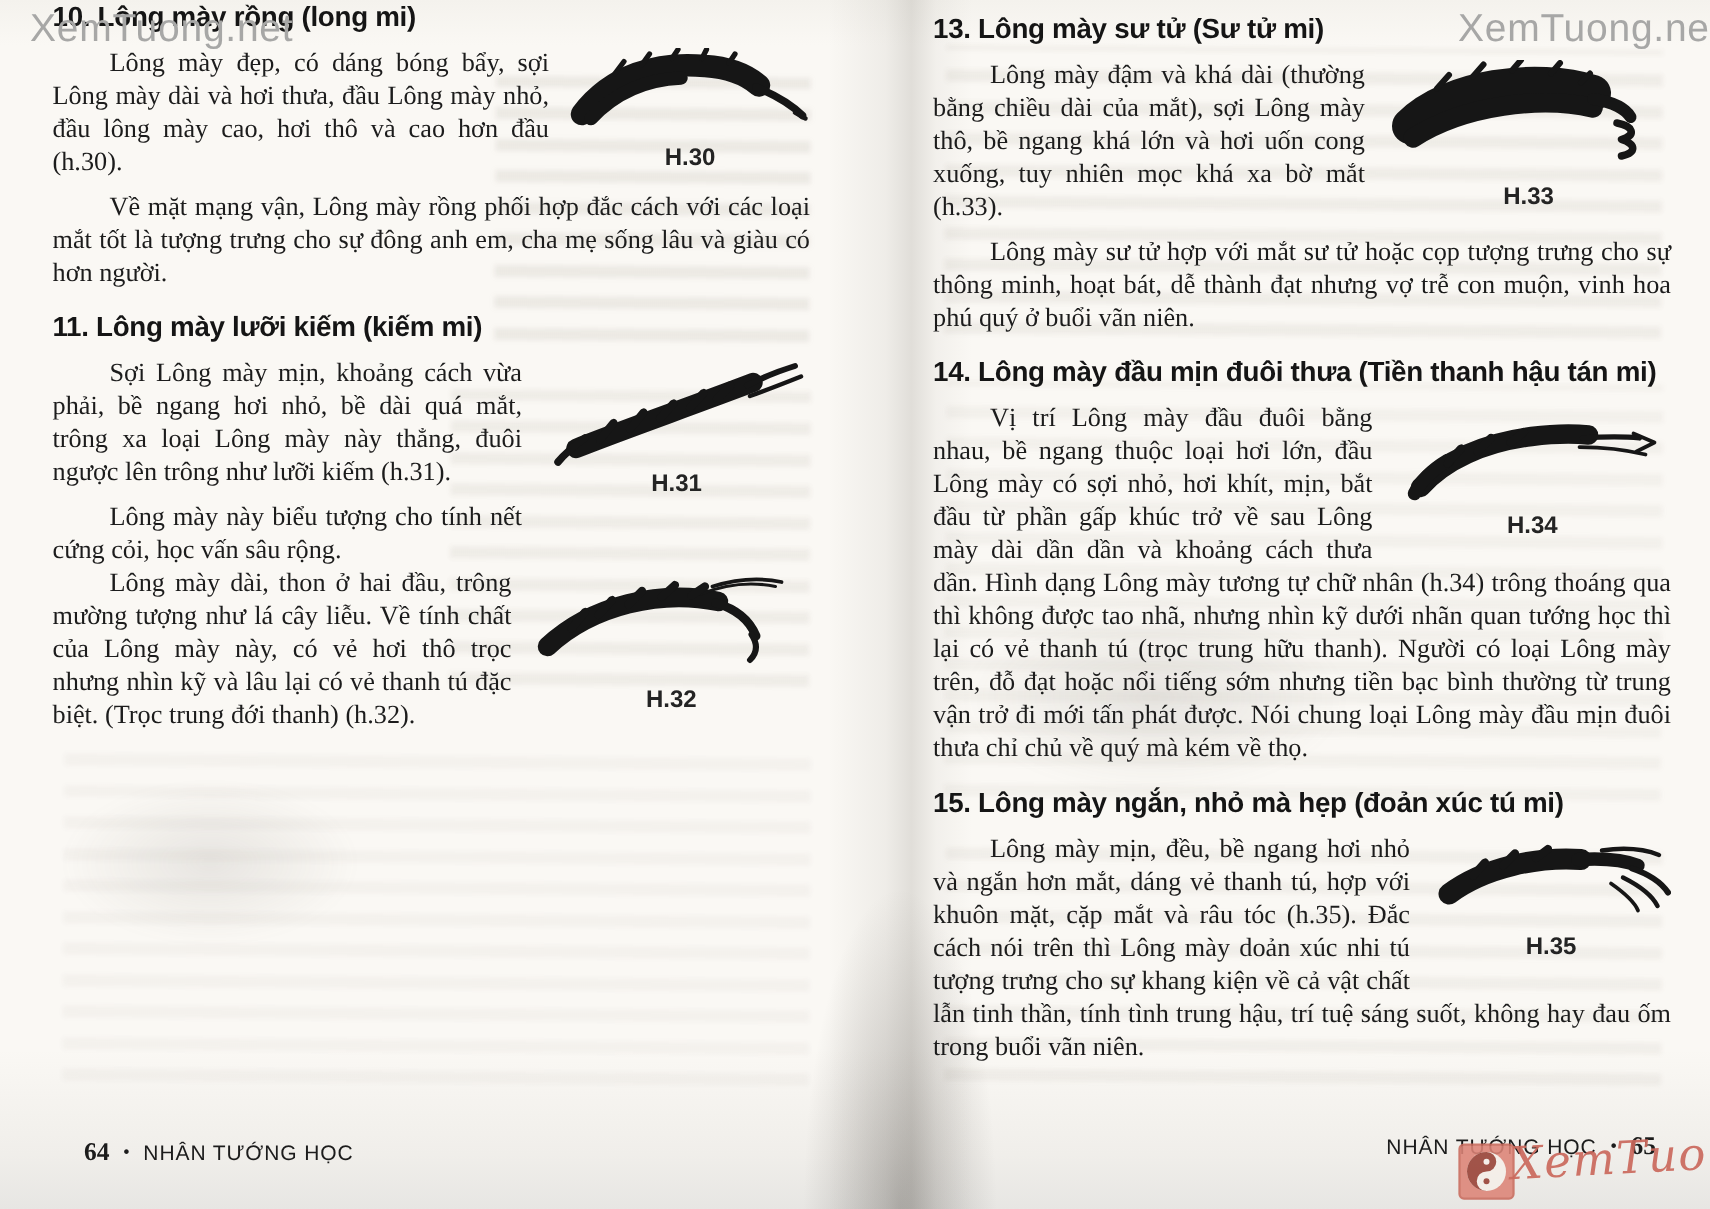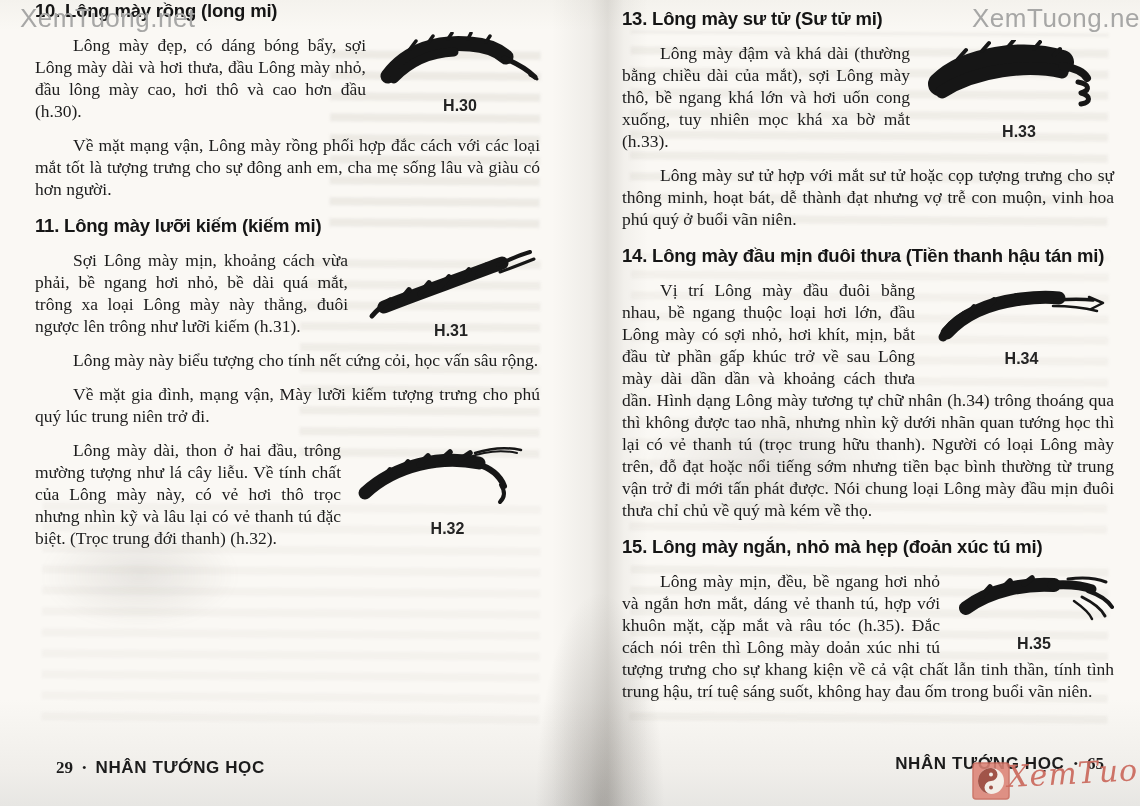--- a/index.html
+++ b/index.html
@@ -25,34 +25,34 @@
     font-size:26px;color:#a7a7a6;letter-spacing:.5px;}
   .wm-top.left{left:20px;}
   .wm-top.right{left:972px;}
   
   .page{position:absolute;top:0;z-index:2;}
   .left-page{left:35px;width:505px;}
   .right-page{left:622px;width:492px;padding-top:8px;}
   .entry h2{font-family:"Liberation Sans",sans-serif;font-weight:700;font-size:18.5px;
     letter-spacing:-.2px;margin:15px 0 8px 0;color:#151515;}
   .entry:first-child h2{margin-top:0;}
-  .entry p{font-size:17.5px;line-height:22px;text-align:justify;margin:12px 0 8px 0;
+  .entry p{font-size:17.5px;line-height:22px;text-align:justify;margin:0 0 8px 0;
     text-indent:38px;}
   .entry p:last-child{margin-bottom:0;}
   
   .fig{float:right;margin:2px 0 2px 14px;text-align:center;}
   .fig svg{display:block;margin:0 auto;}
   .fig figcaption{font-family:"Liberation Sans",sans-serif;font-weight:700;
     font-size:16px;color:#242424;margin-top:1px;}
   .brow{stroke:#161616;fill:none;stroke-linecap:round;stroke-linejoin:round;}
   
   .footer{position:absolute;z-index:3;white-space:nowrap;}
   .footer .pg{font-family:"Liberation Serif",serif;font-weight:700;font-size:17px;}
   .footer .sep{font-size:13px;margin:0 5px;vertical-align:1px;}
-  .footer .bt{font-family:"Liberation Sans",sans-serif;font-weight:700;font-size:17px;letter-spacing:.6px;}
+  .footer .bt{font-family:"Liberation Sans",sans-serif;font-weight:400;font-size:14px;letter-spacing:.6px;}
   .footer-left{left:56px;top:758px;}
   .footer-right{right:36px;top:754px;margin-left:28px;}
   
   .wm-logo{position:absolute;left:972px;top:762px;z-index:4;width:38px;height:38px;opacity:.88;}
   .wm-script{position:absolute;left:1007px;top:753px;z-index:4;
     font-family:"DejaVu Serif",serif;font-style:italic;font-size:30px;
     color:#cb695d;transform:rotate(-3deg);letter-spacing:1px;opacity:.92;}
 </style>
 </head>
 <body>
@@ -102,21 +102,20 @@
             <path d="M10 69 C15 63, 21 58, 28 53" stroke-width="5"></path>
             <path d="M136 18 C148 12, 158 8, 168 5" stroke-width="4"></path>
             <path d="M138 25 C152 20, 162 16, 172 12" stroke-width="3"></path>
             <path d="M38 54 l9 -11 M58 47 l9 -11 M78 40 l9 -10 M98 33 l9 -10 M116 27 l9 -9" stroke-width="5.5"></path>
           </g>
         </svg>
         <figcaption>H.31</figcaption>
       </figure>
       <p>Sợi Lông mày mịn, khoảng cách vừa phải, bề ngang hơi nhỏ, bề dài quá mắt, trông xa loại Lông mày này thẳng, đuôi ngược lên trông như lưỡi kiếm (h.31).</p>
       <p>Lông mày này biểu tượng cho tính nết cứng cỏi, học vấn sâu rộng.</p>
-      <p>Về mặt gia đình, mạng vận, Mày lưỡi kiếm tượng trưng cho phú quý lúc trung niên trở đi.</p>
     </section>
 
     <section class="entry">
       <figure class="fig">
         <svg width="185" height="78" viewBox="0 0 185 78">
           <g class="brow">
             <path d="M10 52 C40 24, 86 14, 124 22" stroke-width="13"></path>
             <path d="M122 23 C136 27, 145 35, 149 45" stroke-width="6"></path>
             <path d="M146 44 C150 50, 150 56, 145 61" stroke-width="4"></path>
             <path d="M120 12 C136 7, 152 6, 166 9" stroke-width="2.5"></path>
@@ -184,21 +183,21 @@
           </g>
         </svg>
         <figcaption>H.35</figcaption>
       </figure>
       <p>Lông mày mịn, đều, bề ngang hơi nhỏ và ngắn hơn mắt, dáng vẻ thanh tú, hợp với khuôn mặt, cặp mắt và râu tóc (h.35). Đắc cách nói trên thì Lông mày doản xúc nhi tú tượng trưng cho sự khang kiện về cả vật chất lẫn tinh thần, tính tình trung hậu, trí tuệ sáng suốt, không hay đau ốm trong buổi vãn niên.</p>
     </section>
 
   </div>
 
   <div class="footer footer-left">
-    <span class="pg">29</span>
+    <span class="pg">64</span>
     <span class="sep">•</span>
     <span class="bt">NHÂN TƯỚNG HỌC</span>
   </div>
   <div class="footer footer-right">
     <span class="bt">NHÂN TƯỚNG HỌC</span>
     <span class="sep">•</span>
     <span class="pg">65</span>
   </div>
 
   <div class="wm-logo">

